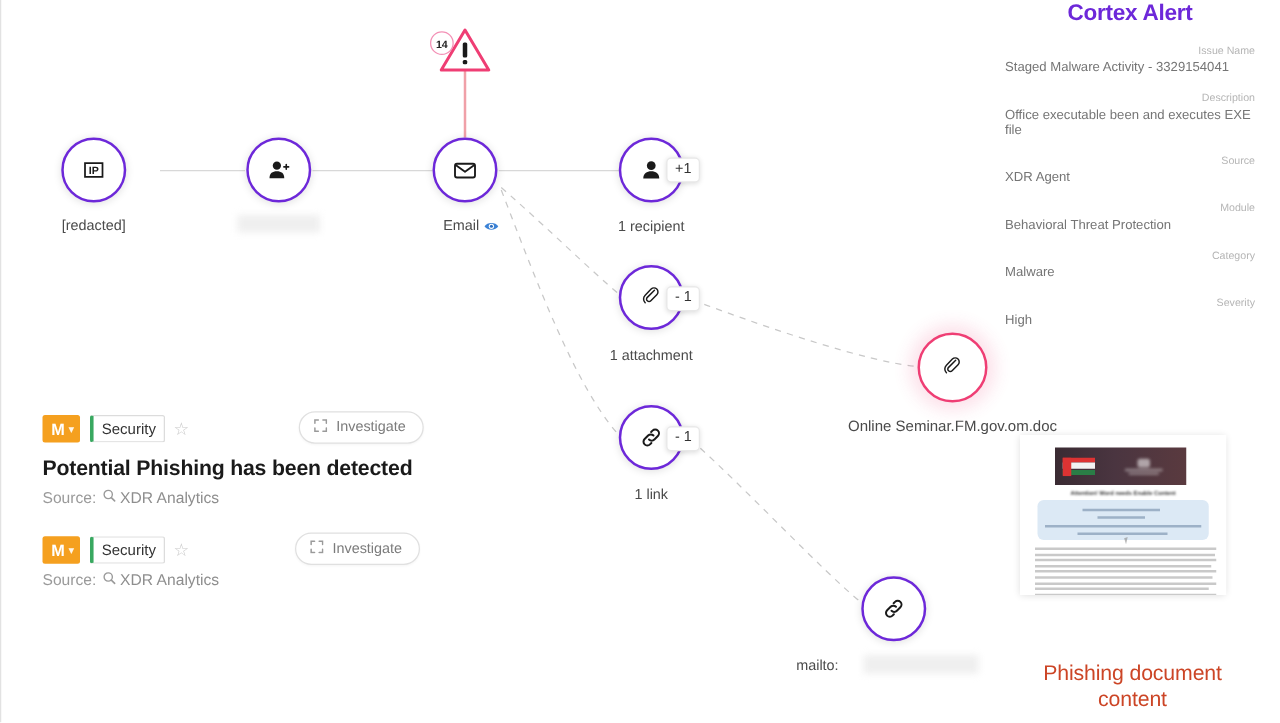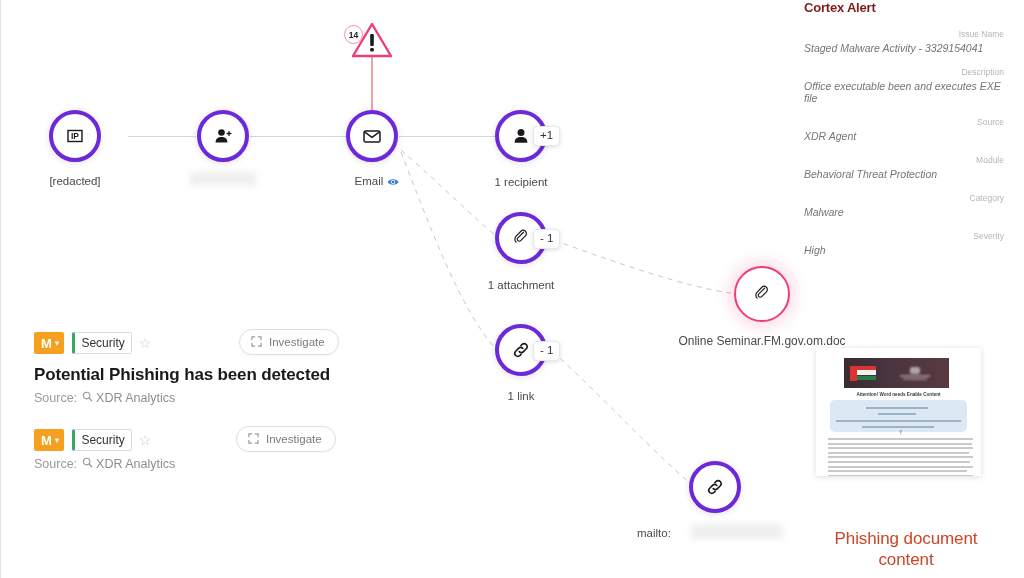--- a/index.html
+++ b/index.html
@@ -18,21 +18,21 @@
 
   
   .edge { position: absolute; background: #d8d8d8; height: 1px; }
   .edge-v { position: absolute; width: 2px; background: #f0a0a8; }
 
   .node {
     position: absolute;
     width: 52px; height: 52px;
     border-radius: 50%;
     background: #fff;
-    border: 4px solid #6d28d9;
+    border: 2px solid #6d28d9;
     box-shadow: 0 1px 7px rgba(0,0,0,.13);
     display: flex; align-items: center; justify-content: center;
     z-index: 5;
   }
   .node.hl {
     border: 2px solid #ef3e74;
     box-shadow: 0 0 14px 6px rgba(239,62,116,.16);
   }
   .node svg { display: block; }
   .node-label {
@@ -135,30 +135,30 @@
     font-size: 12.5px;
     color: #9a9a9a;
     display: flex; align-items: center; gap: 5px;
   }
   .alert-source .lbl { color: #9a9a9a; }
   .alert-source .val { color: #8e8e8e; display: flex; align-items: center; gap: 3px; }
 
   
   #alert-panel { position: absolute; left: 803px; top: 0; width: 200px; }
   .panel-title {
-    text-align: left;
-    font-size: 13px;
+    text-align: center;
+    font-size: 18px;
     font-weight: bold;
-    color: #7f1d1d;
+    color: #6d28d9;
     letter-spacing: -.2px;
     margin-bottom: 14px;
   }
   .field { margin-bottom: 13px; }
   .field-label { font-size: 8.5px; color: #b5b5b5; margin-bottom: 3px; text-align: right; }
-  .field-value { font-size: 10.5px; color: #757575; font-style: italic; }
+  .field-value { font-size: 10.5px; color: #757575; }
 
   
   #doc-preview {
     position: absolute;
     left: 815px; top: 348px;
     width: 165px; height: 128px;
     background: #fff;
     box-shadow: 0 1px 6px rgba(0,0,0,.14);
     overflow: hidden;
   }

